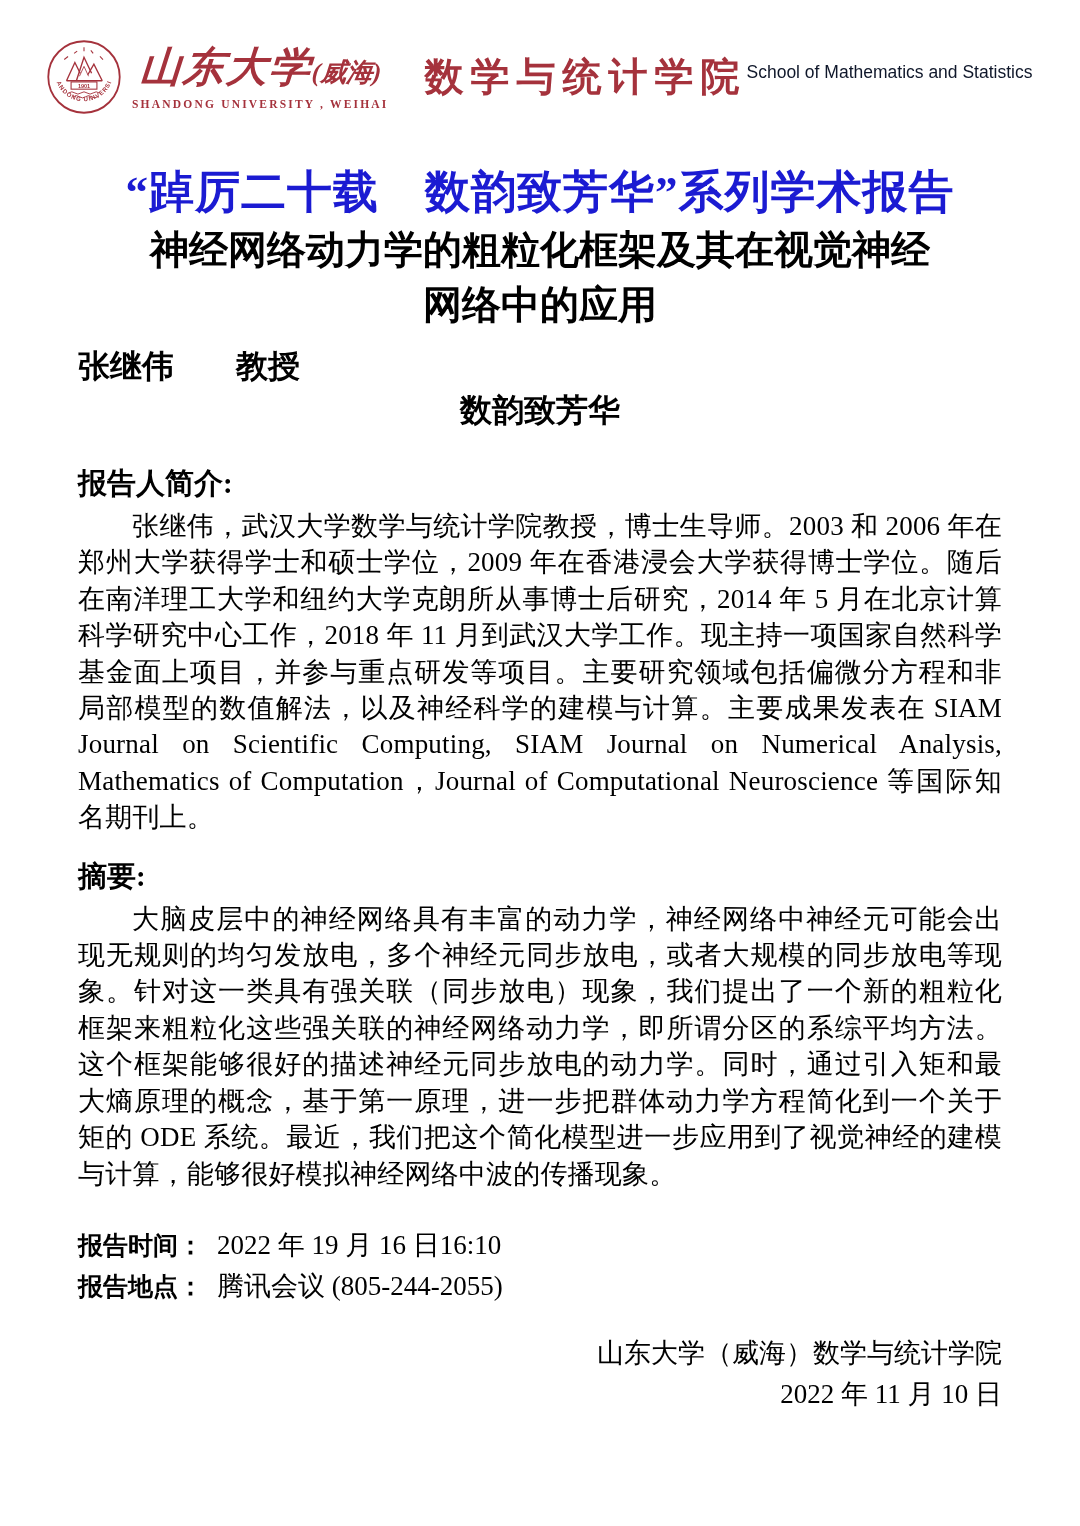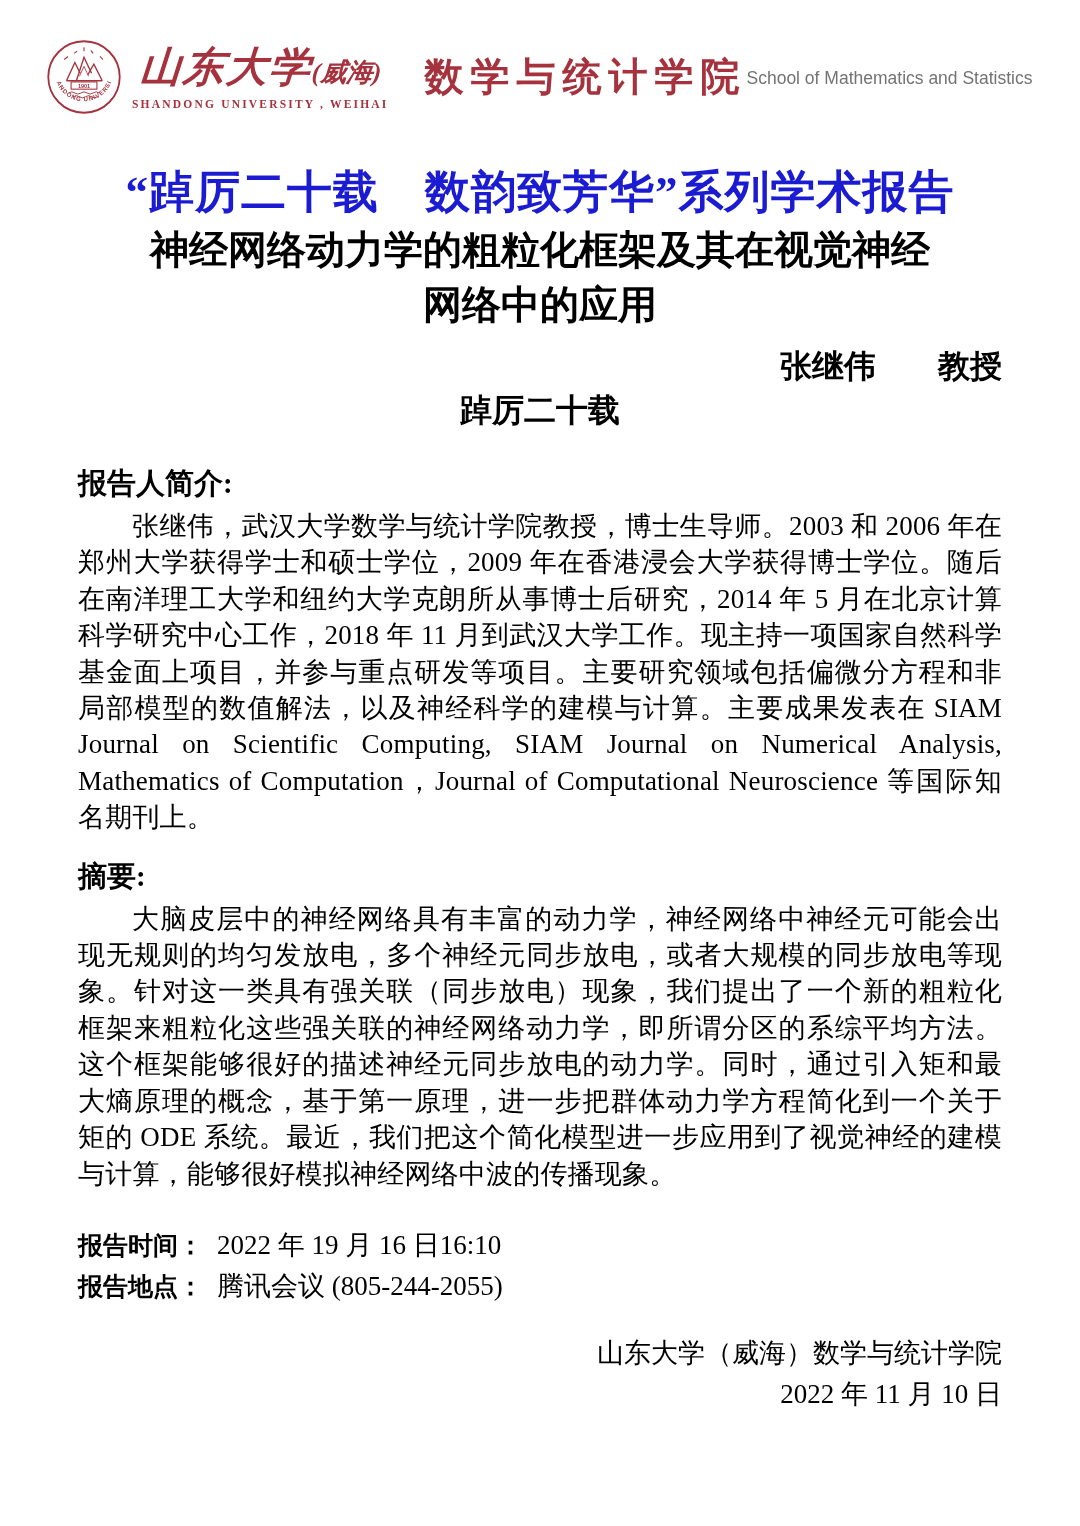--- a/index.html
+++ b/index.html
@@ -25,32 +25,32 @@
   .uni-en{
     color:#a5323c;font-family:"Liberation Serif",serif;font-size:11.5px;
     letter-spacing:2.2px;margin-top:3px;white-space:nowrap;font-weight:bold;
   }
   .school-block{margin-left:36px;display:flex;flex-direction:row;}
   .school-cn{
     font-family:"Liberation Sans","DejaVu Sans",sans-serif;font-weight:bold;
     color:#a5323c;font-size:39px;line-height:42px;letter-spacing:7px;white-space:nowrap;
   }
   .school-en{
-    font-family:"Liberation Sans","DejaVu Sans",sans-serif;color:#737373;
-    font-size:17.5px;margin-top:12px;white-space:nowrap;text-align:right;
+    font-family:"Liberation Sans","DejaVu Sans",sans-serif;color:#0f172a;
+    font-size:17.5px;margin-top:6px;white-space:nowrap;text-align:right;
   }
   
   .series-title{
     margin-top:46px;text-align:center;color:#1b1bd2;
     font-size:45px;font-weight:bold;letter-spacing:1px;white-space:nowrap;
   }
   .talk-title{
     text-align:center;font-size:39px;font-weight:bold;line-height:55px;
   }
-  .speaker-line{margin-top:12px;text-align:right;font-size:32px;font-weight:bold;line-height:44px;}
+  .speaker-line{margin-top:12px;text-align:left;font-size:32px;font-weight:bold;line-height:44px;}
   .speaker-gap{display:inline-block;width:62px;}
   .affiliation{text-align:center;font-size:32px;font-weight:bold;line-height:44px;}
   
   .section-heading{margin-top:33px;font-size:29px;font-weight:bold;line-height:36px;}
   .body-para{
     margin-top:7px;font-size:27px;line-height:36.4px;text-align:justify;
     text-indent:2em;letter-spacing:0.2px;
   }
   .abstract-heading{margin-top:22px;}
   
@@ -116,21 +116,21 @@
   </div>
 
   <div class="series-title">“踔厉二十载　数韵致芳华”系列学术报告</div>
 
   <div class="talk-title">
     <div>神经网络动力学的粗粒化框架及其在视觉神经</div>
     <div>网络中的应用</div>
   </div>
 
   <div class="speaker-line"><span>张继伟</span><span class="speaker-gap"></span><span>教授</span></div>
-  <div class="affiliation">踔厉二十载</div>
+  <div class="affiliation">数韵致芳华</div>
 
   <div class="section-heading">报告人简介:</div>
   <div class="body-para">张继伟，武汉大学数学与统计学院教授，博士生导师。2003 和 2006 年在郑州大学获得学士和硕士学位，2009 年在香港浸会大学获得博士学位。随后在南洋理工大学和纽约大学克朗所从事博士后研究，2014 年 5 月在北京计算科学研究中心工作，2018 年 11 月到武汉大学工作。现主持一项国家自然科学基金面上项目，并参与重点研发等项目。主要研究领域包括偏微分方程和非局部模型的数值解法，以及神经科学的建模与计算。主要成果发表在 SIAM Journal on Scientific Computing, SIAM Journal on Numerical Analysis, Mathematics of Computation，Journal of Computational Neuroscience 等国际知名期刊上。</div>
 
   <div class="section-heading abstract-heading">摘要:</div>
   <div class="body-para">大脑皮层中的神经网络具有丰富的动力学，神经网络中神经元可能会出现无规则的均匀发放电，多个神经元同步放电，或者大规模的同步放电等现象。针对这一类具有强关联（同步放电）现象，我们提出了一个新的粗粒化框架来粗粒化这些强关联的神经网络动力学，即所谓分区的系综平均方法。这个框架能够很好的描述神经元同步放电的动力学。同时，通过引入矩和最大熵原理的概念，基于第一原理，进一步把群体动力学方程简化到一个关于矩的 ODE 系统。最近，我们把这个简化模型进一步应用到了视觉神经的建模与计算，能够很好模拟神经网络中波的传播现象。</div>
 
   <div class="details">
     <div class="detail-row"><span class="detail-label">报告时间：</span><span class="detail-value">2022 年 19 月 16 日</span><span class="detail-clock">16:10</span></div>
     <div class="detail-row"><span class="detail-label">报告地点：</span><span class="detail-value">腾讯会议 (805-244-2055)</span></div>

